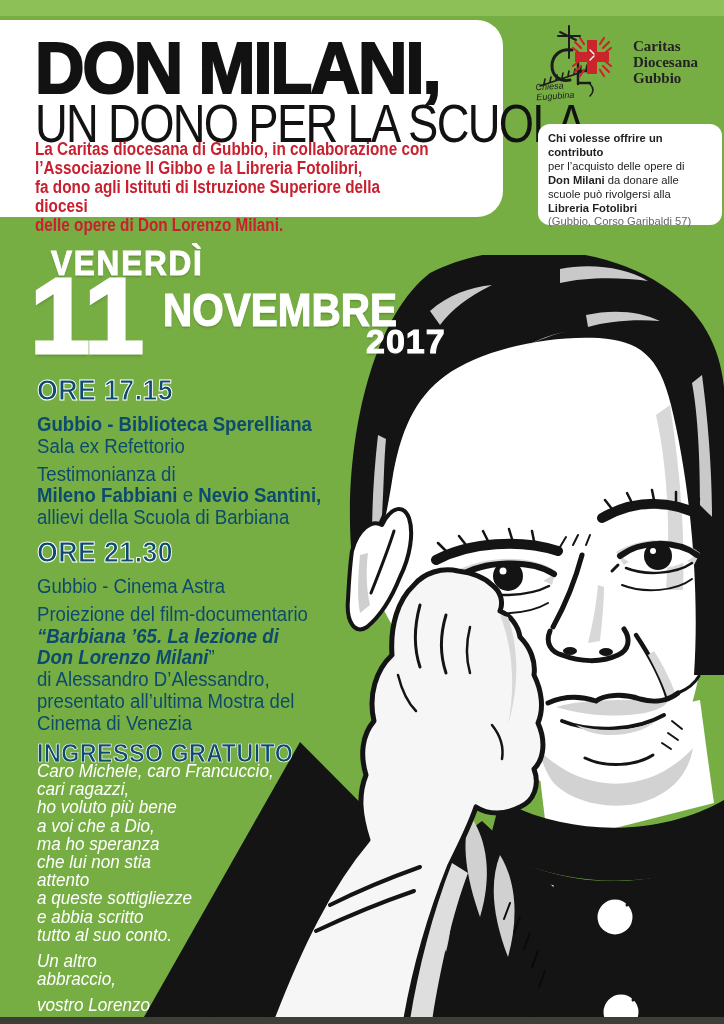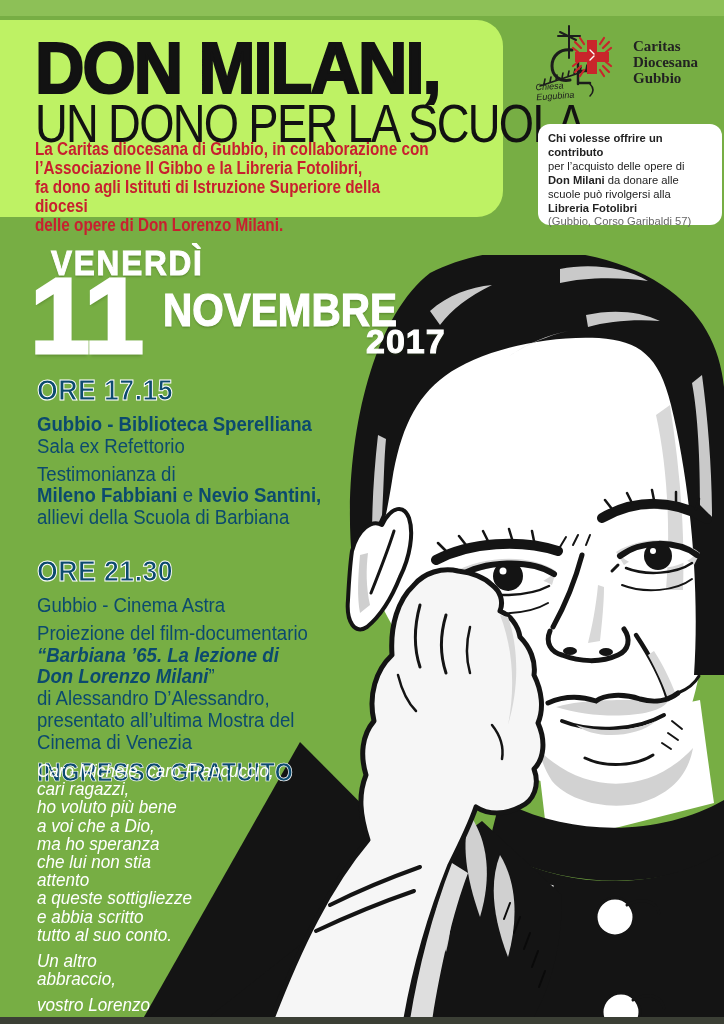--- a/index.html
+++ b/index.html
@@ -5,21 +5,21 @@
   html,body{margin:0;padding:0;}
   .poster{
     position:relative;width:724px;height:1024px;overflow:hidden;
     background:#77ae44;font-family:"Liberation Sans",sans-serif;
   }
   .strip-top{position:absolute;left:0;top:0;width:724px;height:16px;background:#8dc057;}
   .footer-bar{position:absolute;left:0;top:1017px;width:724px;height:7px;background:#3b3f35;z-index:6;}
 
   
   .title-box{
-    position:absolute;left:0;top:20px;width:503px;height:197px;background:#bef264;
+    position:absolute;left:0;top:20px;width:503px;height:197px;background:#ffffff;
     border-radius:0 26px 26px 0;z-index:4;
   }
   .main-title{
     position:absolute;left:35px;top:12px;margin:0;color:#121212;
     font-size:72px;font-weight:700;letter-spacing:-2px;line-height:1;
     -webkit-text-stroke:2.2px #121212;
     transform:scaleX(.95);transform-origin:0 0;white-space:nowrap;
   }
   .sub-title{
     position:absolute;left:35px;top:76px;margin:0;color:#121212;
@@ -261,21 +261,21 @@
     <div class="lines">
       <div class="bold">Gubbio - Biblioteca Sperelliana</div>
       <div>Sala ex Refettorio</div>
       <div class="gap"></div>
       <div>Testimonianza di</div>
       <div><span class="bold">Mileno Fabbiani</span><span> e </span><span class="bold">Nevio Santini</span><span class="bold">,</span></div>
       <div>allievi della Scuola di Barbiana</div>
     </div>
   </div>
 
-  <div class="event" style="top:536px;margin-top:19px;">
+  <div class="event" style="top:536px;">
     <div class="time">ORE 21.30</div>
     <div class="lines">
       <div>Gubbio - Cinema Astra</div>
       <div class="gap"></div>
       <div>Proiezione del film-documentario</div>
       <div class="bi">“Barbiana ’65. La lezione di</div>
       <div><span class="bi">Don Lorenzo Milani</span><span>”</span></div>
       <div>di Alessandro D’Alessandro,</div>
       <div>presentato all’ultima Mostra del</div>
       <div>Cinema di Venezia</div>

